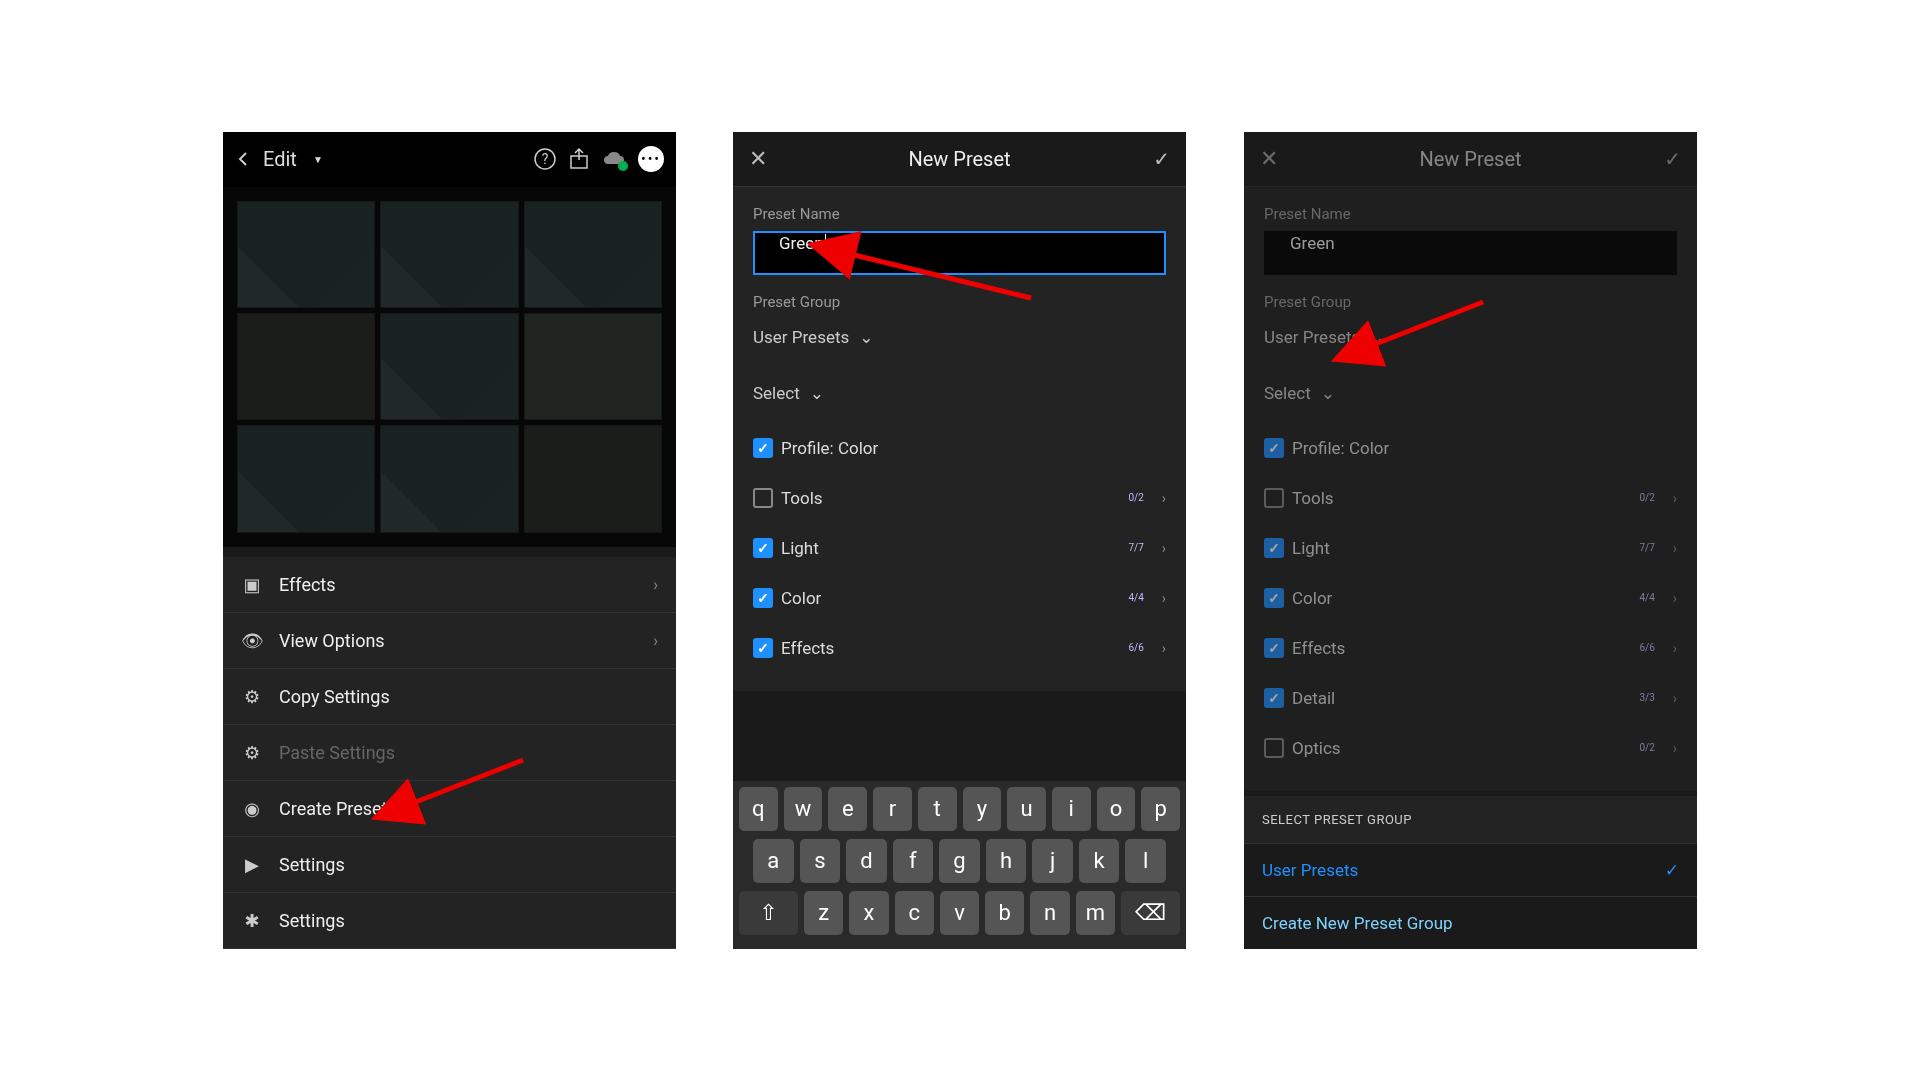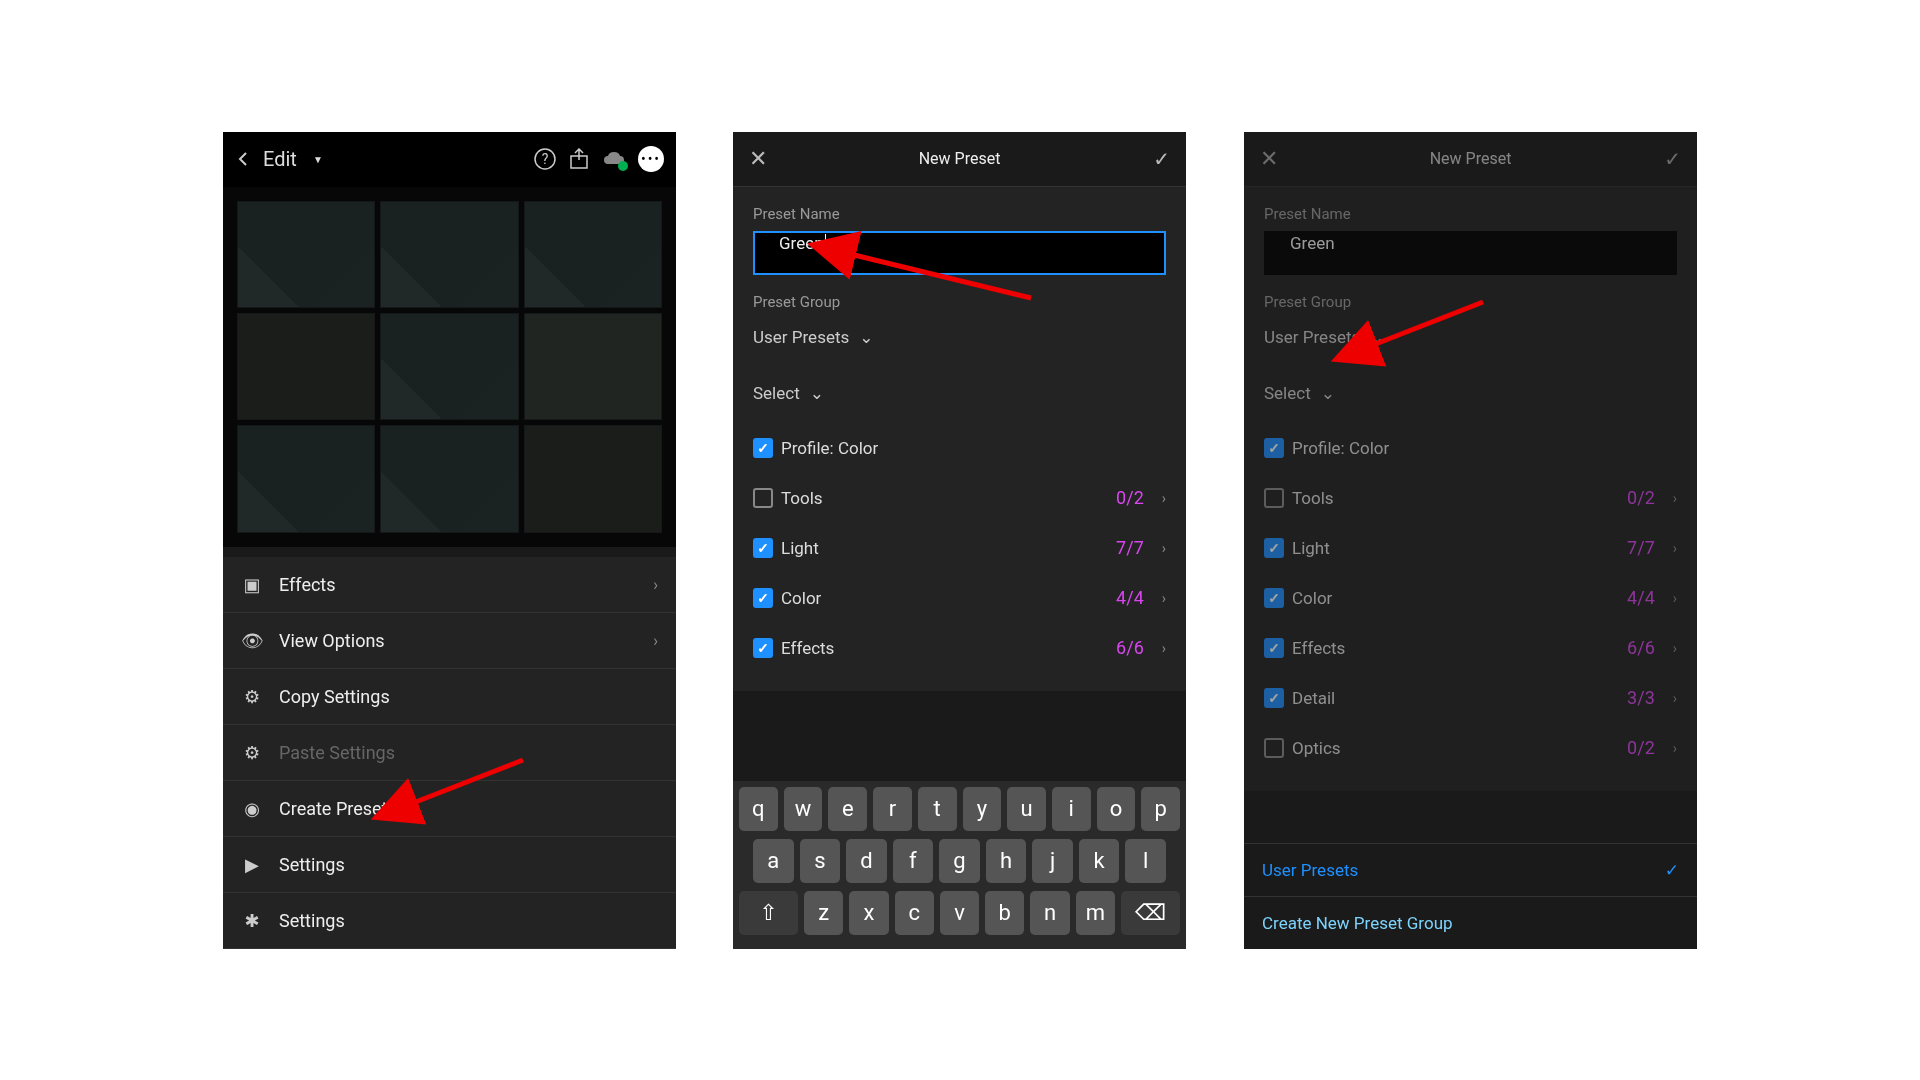--- a/index.html
+++ b/index.html
@@ -26,32 +26,32 @@
 .overlay{position:absolute;inset:0;background:rgba(0,0,0,0.55)}
 .menu-list{background:#232323}
 .menu-item{display:flex;align-items:center;height:56px;padding:0 18px;gap:16px;border-bottom:1px solid #333;color:#eee;font-size:18px}
 .menu-item.dim{color:#666}
 .menu-item .chev{margin-left:auto;color:#888;font-size:16px}
 .mi-icon{width:22px;text-align:center;color:#ccc}
 
 .hdr2{height:55px;background:#1a1a1a;display:flex;align-items:center;justify-content:center;position:relative;border-bottom:1px solid #333}
 .hdr2 .x{position:absolute;left:16px;color:#bbb;font-size:22px}
 .hdr2 .ck{position:absolute;right:16px;color:#bbb;font-size:20px}
-.hdr2 .tt{font-size:16px;color:#eee}
+.hdr2 .tt{font-size:20px;color:#eee}
 .body2{padding:18px 20px;background:#232323;position:relative}
 .lbl{color:#999;font-size:15px;margin-bottom:8px}
 .input{width:100%;height:44px;background:#000;border:2px solid #1e90ff;color:#eee;padding:0 24px;font-size:17px;margin-bottom:18px;position:relative}
 .input.noborder{border:2px solid transparent}
 .sel-row{color:#ccc;font-size:17px;display:flex;align-items:center;gap:10px;padding:8px 0}
 .opt-list{margin-top:12px}
 .opt{display:flex;align-items:center;gap:8px;height:50px;font-size:17px;color:#ddd}
 .opt .cb{width:20px;height:20px;border:2px solid #888;border-radius:3px;display:flex;align-items:center;justify-content:center;background:transparent}
 .opt .cb.on{background:#1e90ff;border-color:#1e90ff}
 .opt .cb.on::after{content:"✓";color:#fff;font-size:14px;font-weight:bold}
-.opt .cnt{margin-left:auto;color:#d946ef;font-size:18px}
+.opt .cnt{margin-left:auto;color:#c4b5fd;font-size:10px}
 .opt .ch{color:#888;font-size:14px;margin-left:10px}
 
 .kb{position:absolute;bottom:0;left:0;right:0;background:#2a2a2a;padding:6px}
 .krow{display:flex;gap:6px;justify-content:center;margin-bottom:8px}
 .key{background:#555;color:#fff;border-radius:5px;font-size:22px;display:flex;align-items:center;justify-content:center;height:44px;flex:1}
 .krow.r2 .key{flex:0 0 9.2%}
 .key.wide{flex:1.5;background:#3a3a3a}
 .key.space{flex:4;background:#555;font-size:16px}
 .key.blue{background:#1e90ff;flex:1.3;font-size:18px}
 .key.dk{background:#3a3a3a}
@@ -293,20 +293,21 @@
           </div>
       <div class="opt">
             <span class="cb"></span>
             <span>Optics</span>
             <span class="cnt">0/2</span>
             <span class="ch">›</span>
           </div>
     </div>
   </div>
   <div class="grp-section">
+    <div class="grp-hdr">SELECT PRESET GROUP</div>
     <div class="grp-item sel">
           <span>User Presets</span>
           <span class="ckm">✓</span>
         </div>
     <div class="grp-item">
           <span>Create New Preset Group</span>
         </div>
   </div>
 </div>
 

